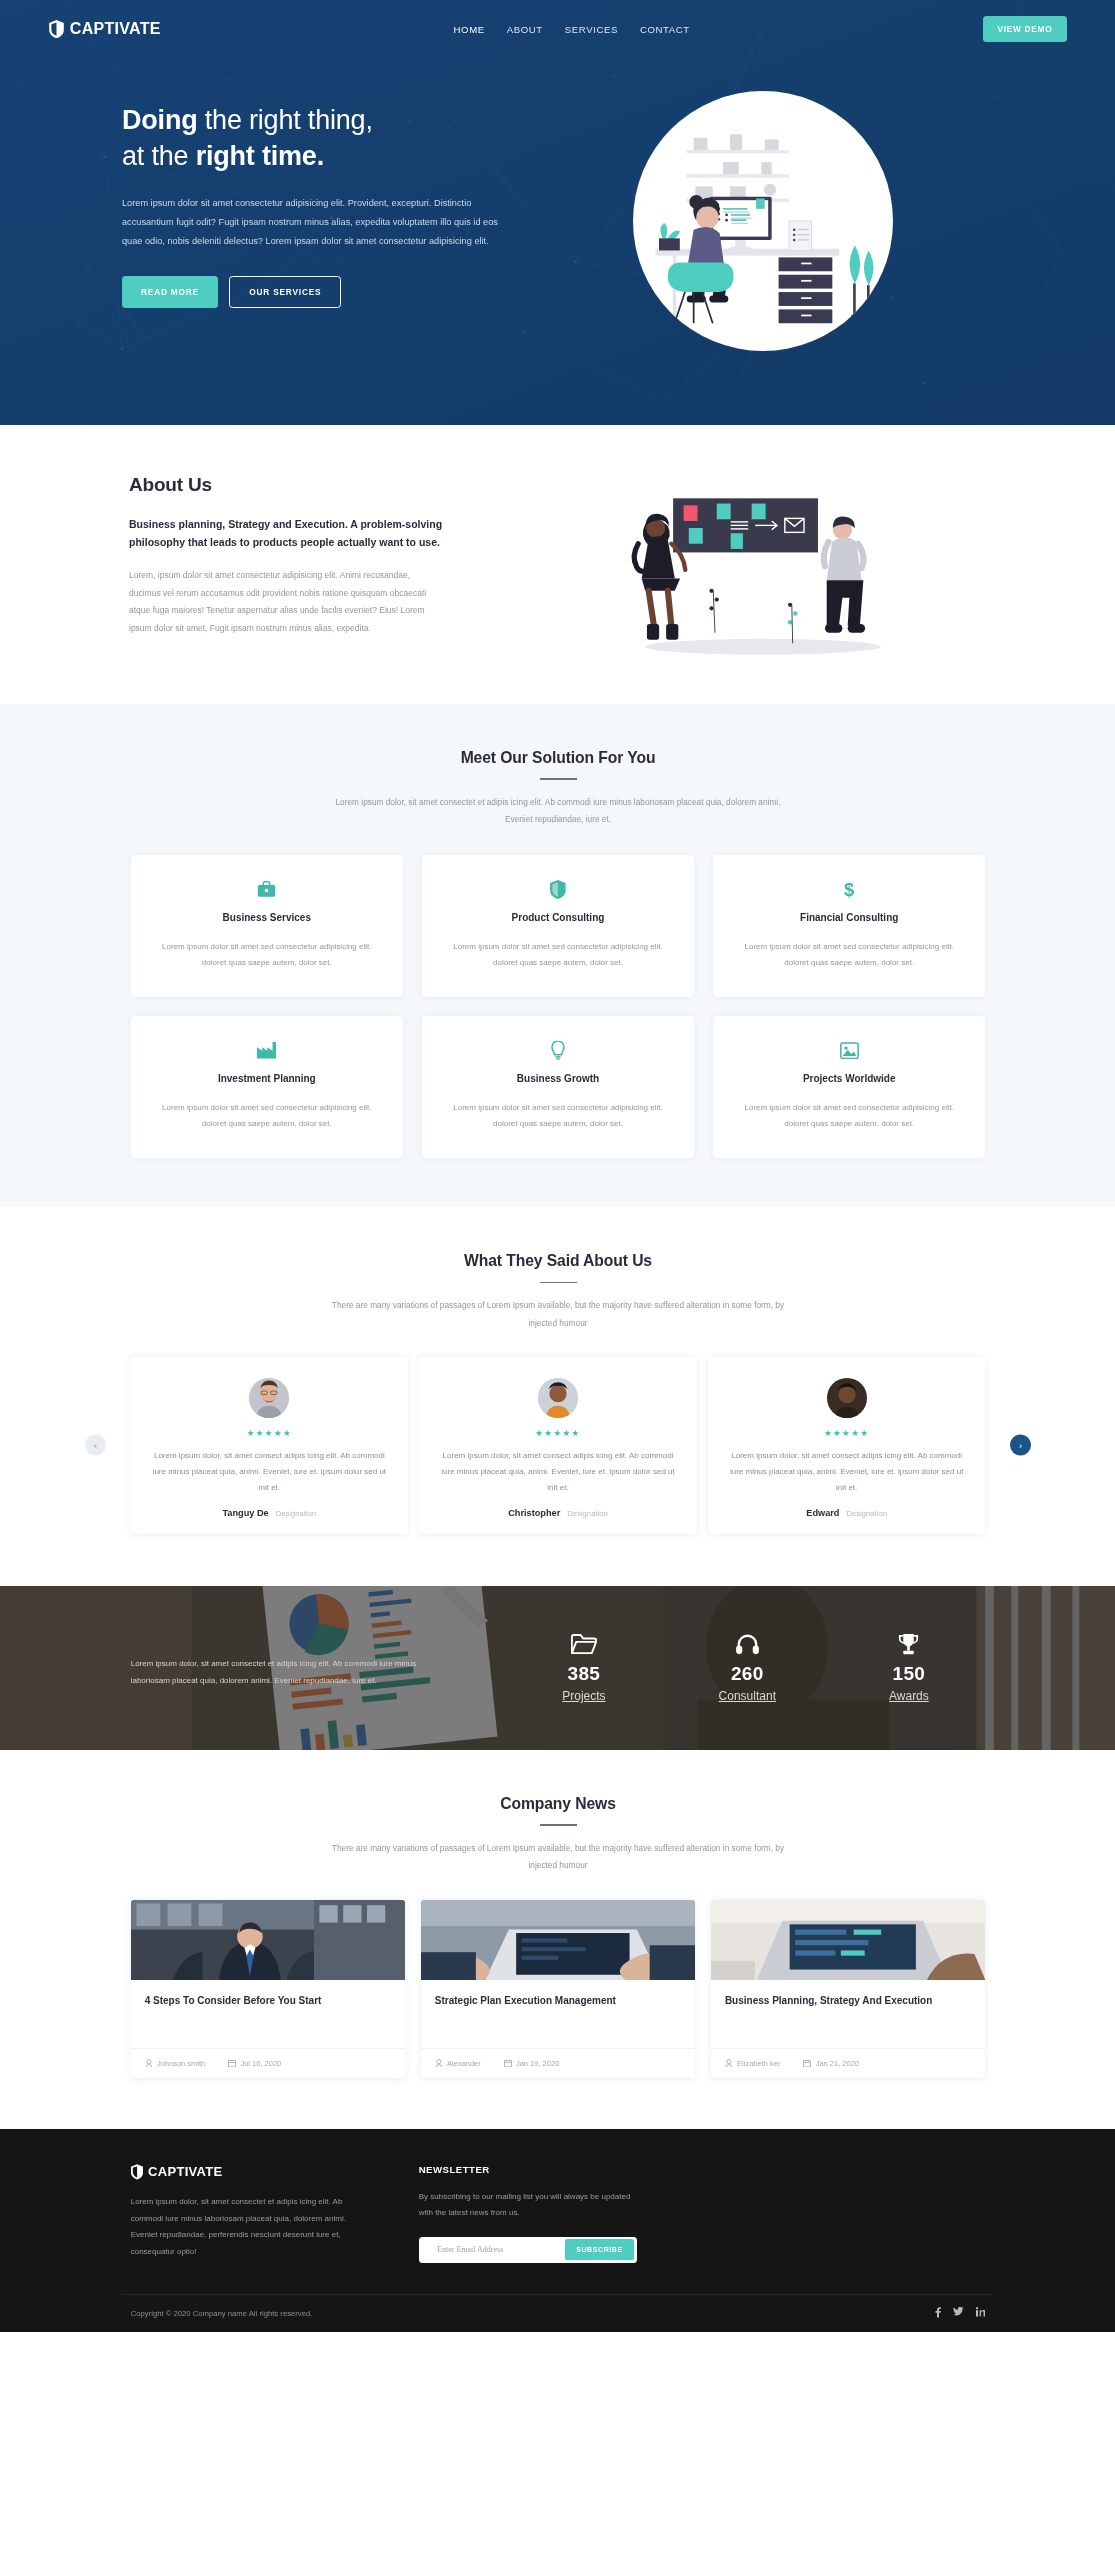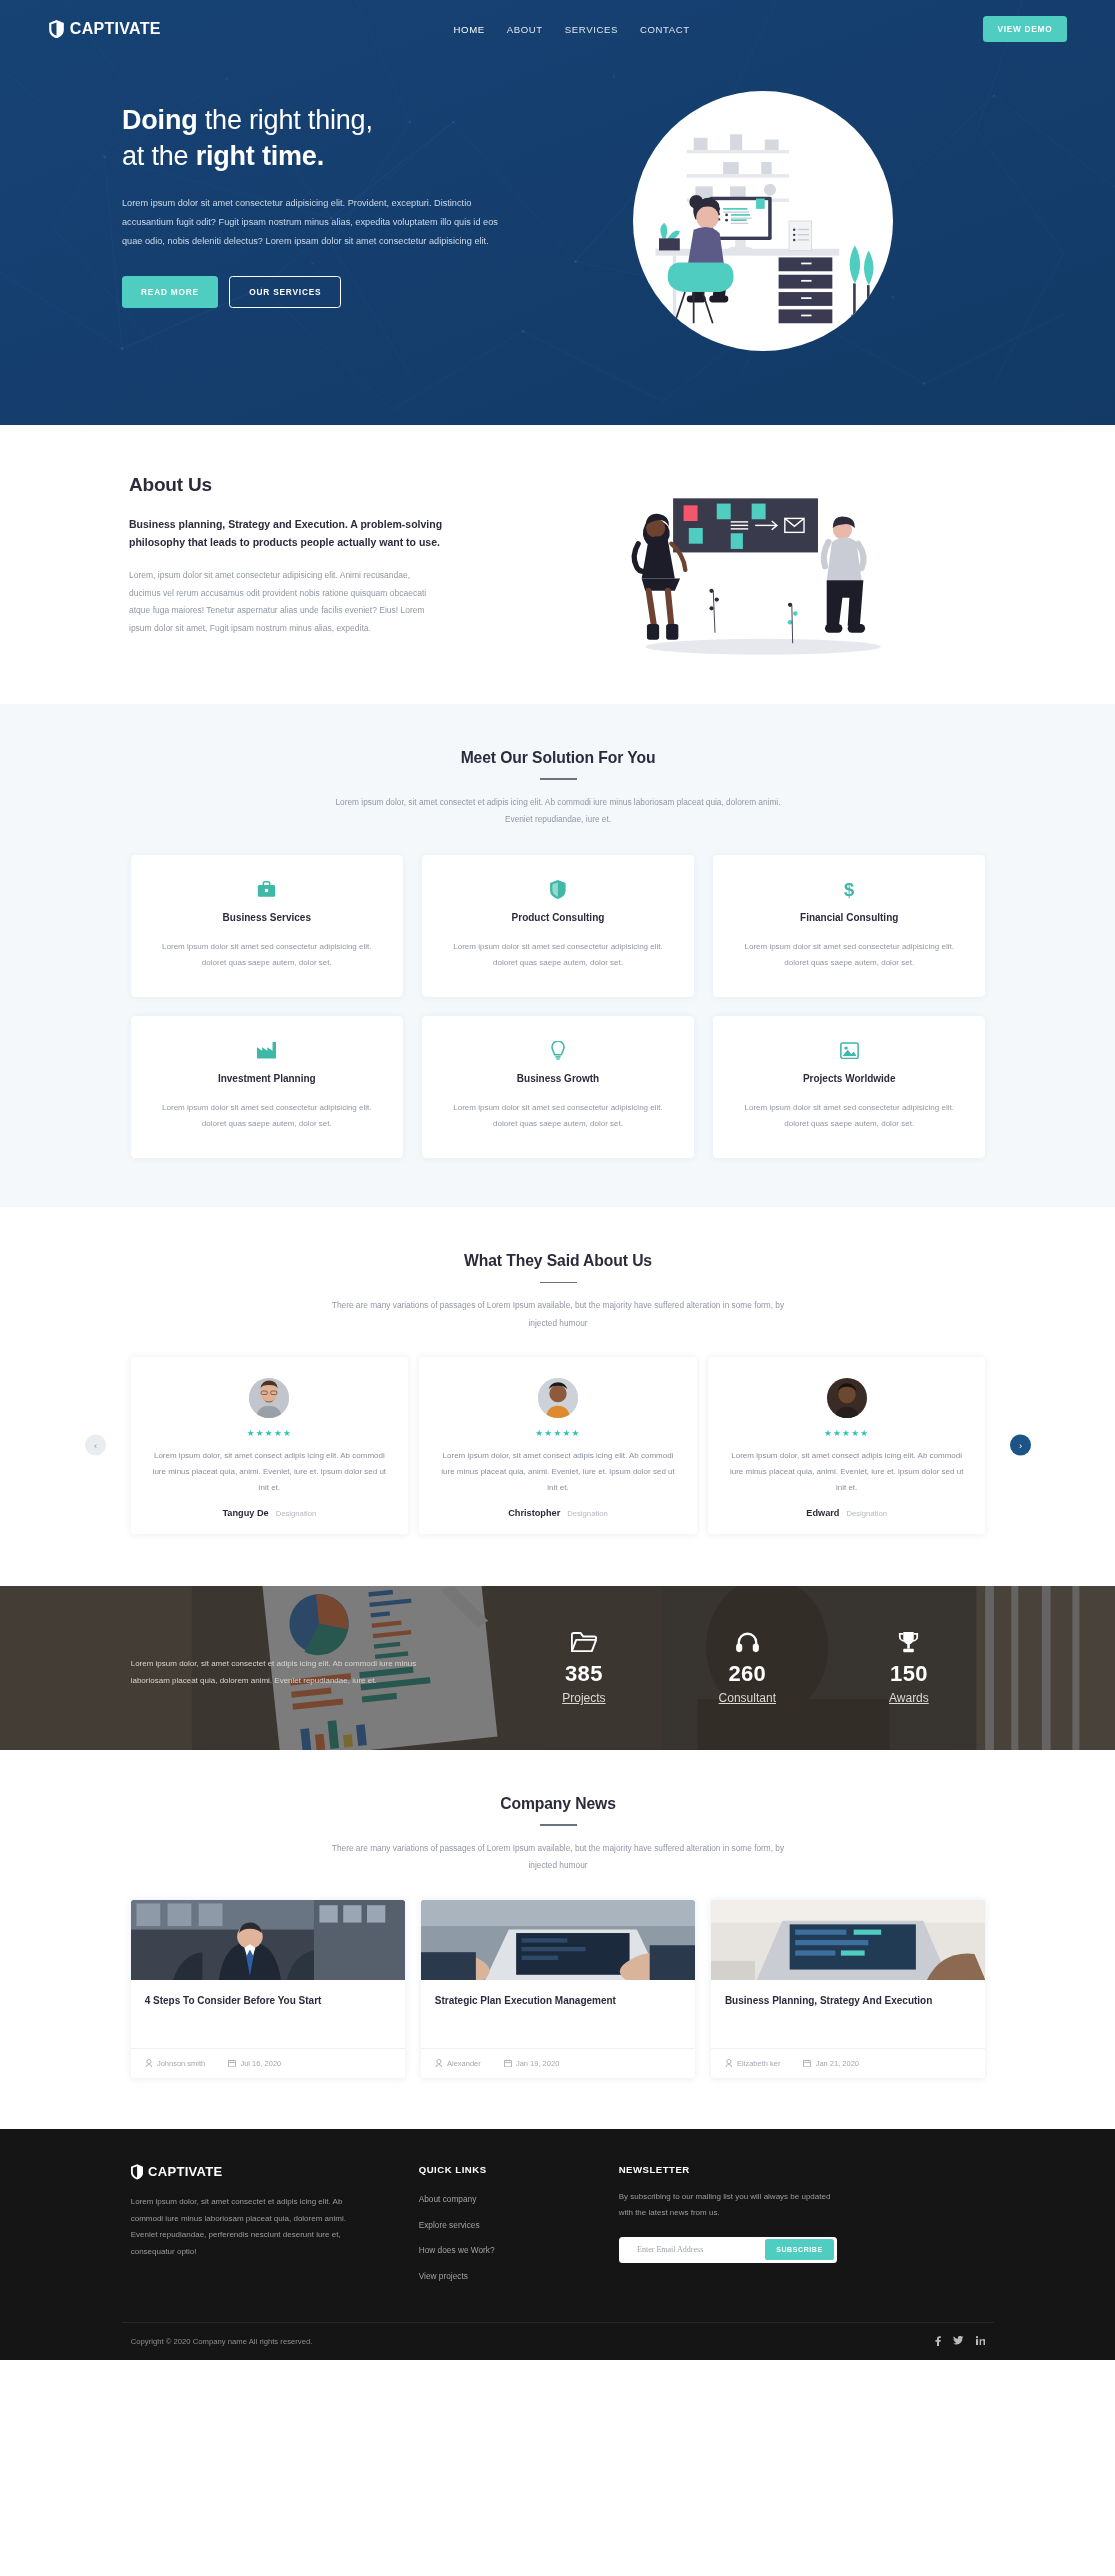--- a/index.html
+++ b/index.html
@@ -154,21 +154,21 @@
   .facts-overlay { position: absolute; inset: 0; background: rgba(32,30,28,.55); }
   .facts-inner {
     position: relative; z-index: 3; display: flex; align-items: center;
     height: 100%; padding: 0 8.7px;
   }
   .facts-left { width: 375px; }
   .facts-title { color: #ffffff; font-size: 15px; font-weight: bold; line-height: 1.5; }
   .facts-text { color: #d8d4cf; font-size: 8px; line-height: 2.1; margin-top: 11.3px; width: 288px; }
   .facts-stats { flex: 1; display: flex; justify-content: space-around; text-align: center; }
   .stat-icon { height: 26px; display: flex; align-items: center; justify-content: center; }
-  .stat-num { color: #ffffff; font-size: 22px; font-weight: bold; margin-top: 5.2px; letter-spacing: 0.3px; }
+  .stat-num { color: #ffffff; font-size: 19px; font-weight: bold; margin-top: 5.2px; letter-spacing: 0.3px; }
   .stat-label { color: #ddd9d4; font-size: 12px; margin-top: 4.4px; text-decoration: underline; }
 
   
   .news { background: #ffffff; padding: 45px 0 51px; }
   .news-grid { display: grid; grid-template-columns: repeat(3, 1fr); gap: 15.7px; margin-top: 26px; padding: 0 8.7px; }
   .ncard {
     background: #ffffff; border-radius: 3.5px; overflow: hidden;
     box-shadow: 0 0.9px 7px rgba(40,60,90,.10);
   }
   .nthumb { height: 80px; position: relative; overflow: hidden; }
@@ -863,29 +863,20 @@
         <div class="fbrand">
           <svg width="12.2" height="15.7" viewBox="0 0 24 30">
             <path d="M12 0 L24 5 L24 16 C24 24 18 28 12 30 C6 28 0 24 0 16 L0 5 Z" fill="#ffffff"></path>
             <path d="M12 4 L12 26 C7.5 24 3.6 21 3.6 15.6 L3.6 6.8 Z" fill="#151515"></path>
           </svg>
           <span class="fbrand-text">CAPTIVATE</span>
         </div>
         <p class="fdesc">Lorem ipsum dolor, sit amet consectet et adipis icing elit. Ab commodi iure minus laboriosam placeat quia, dolorem animi. Eveniet repudiandae, perferendis nesciunt deserunt iure et, consequatur optio!</p>
       </div>
 
-      <div class="fcol-links">
-        <h4 class="fhead">QUICK LINKS</h4>
-        <ul class="flist">
-          <li><a href="#">About company</a></li>
-          <li><a href="#">Explore services</a></li>
-          <li><a href="#">How does we Work?</a></li>
-          <li><a href="#">View projects</a></li>
-        </ul>
-      </div>
 
       <div class="fcol-news">
         <h4 class="fhead">NEWSLETTER</h4>
         <p class="fnews-text">By subscribing to our mailing list you will always be updated with the latest news from us.</p>
         <div class="subscribe-box">
           <input type="email" placeholder="Enter Email Address" style="">
           <button class="btn-sub">SUBSCRIBE</button>
         </div>
       </div>
     </div>

